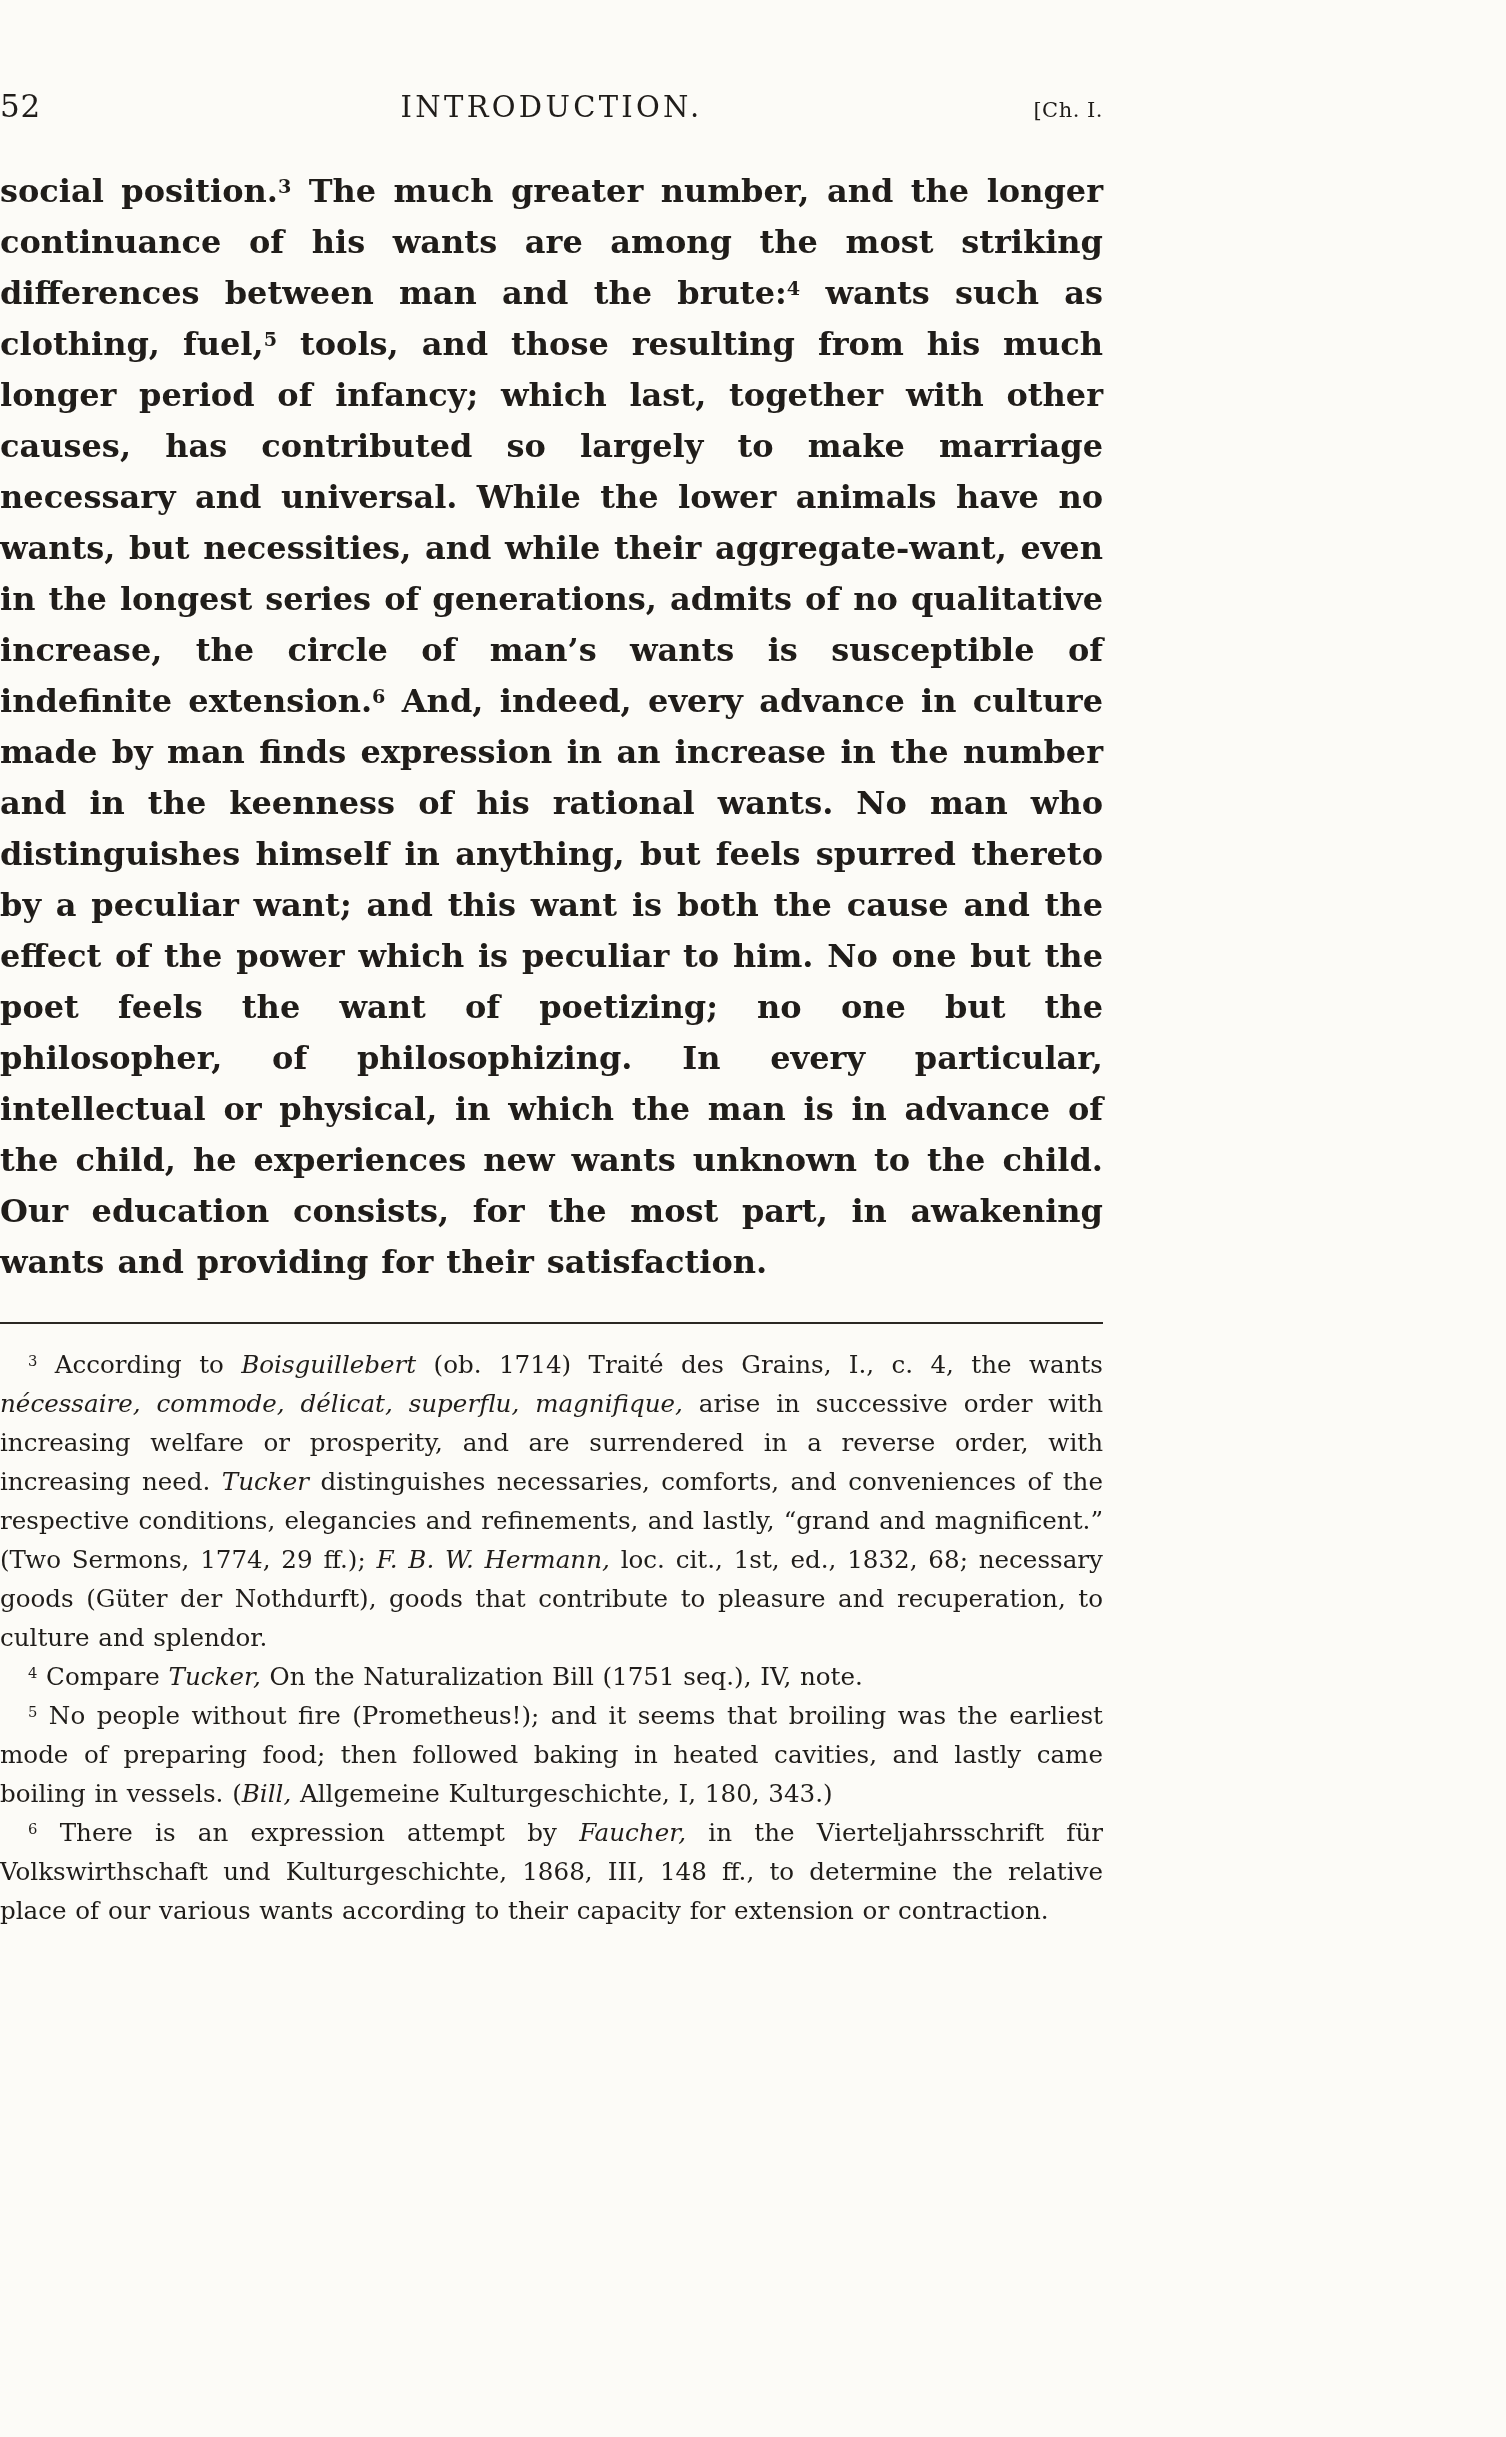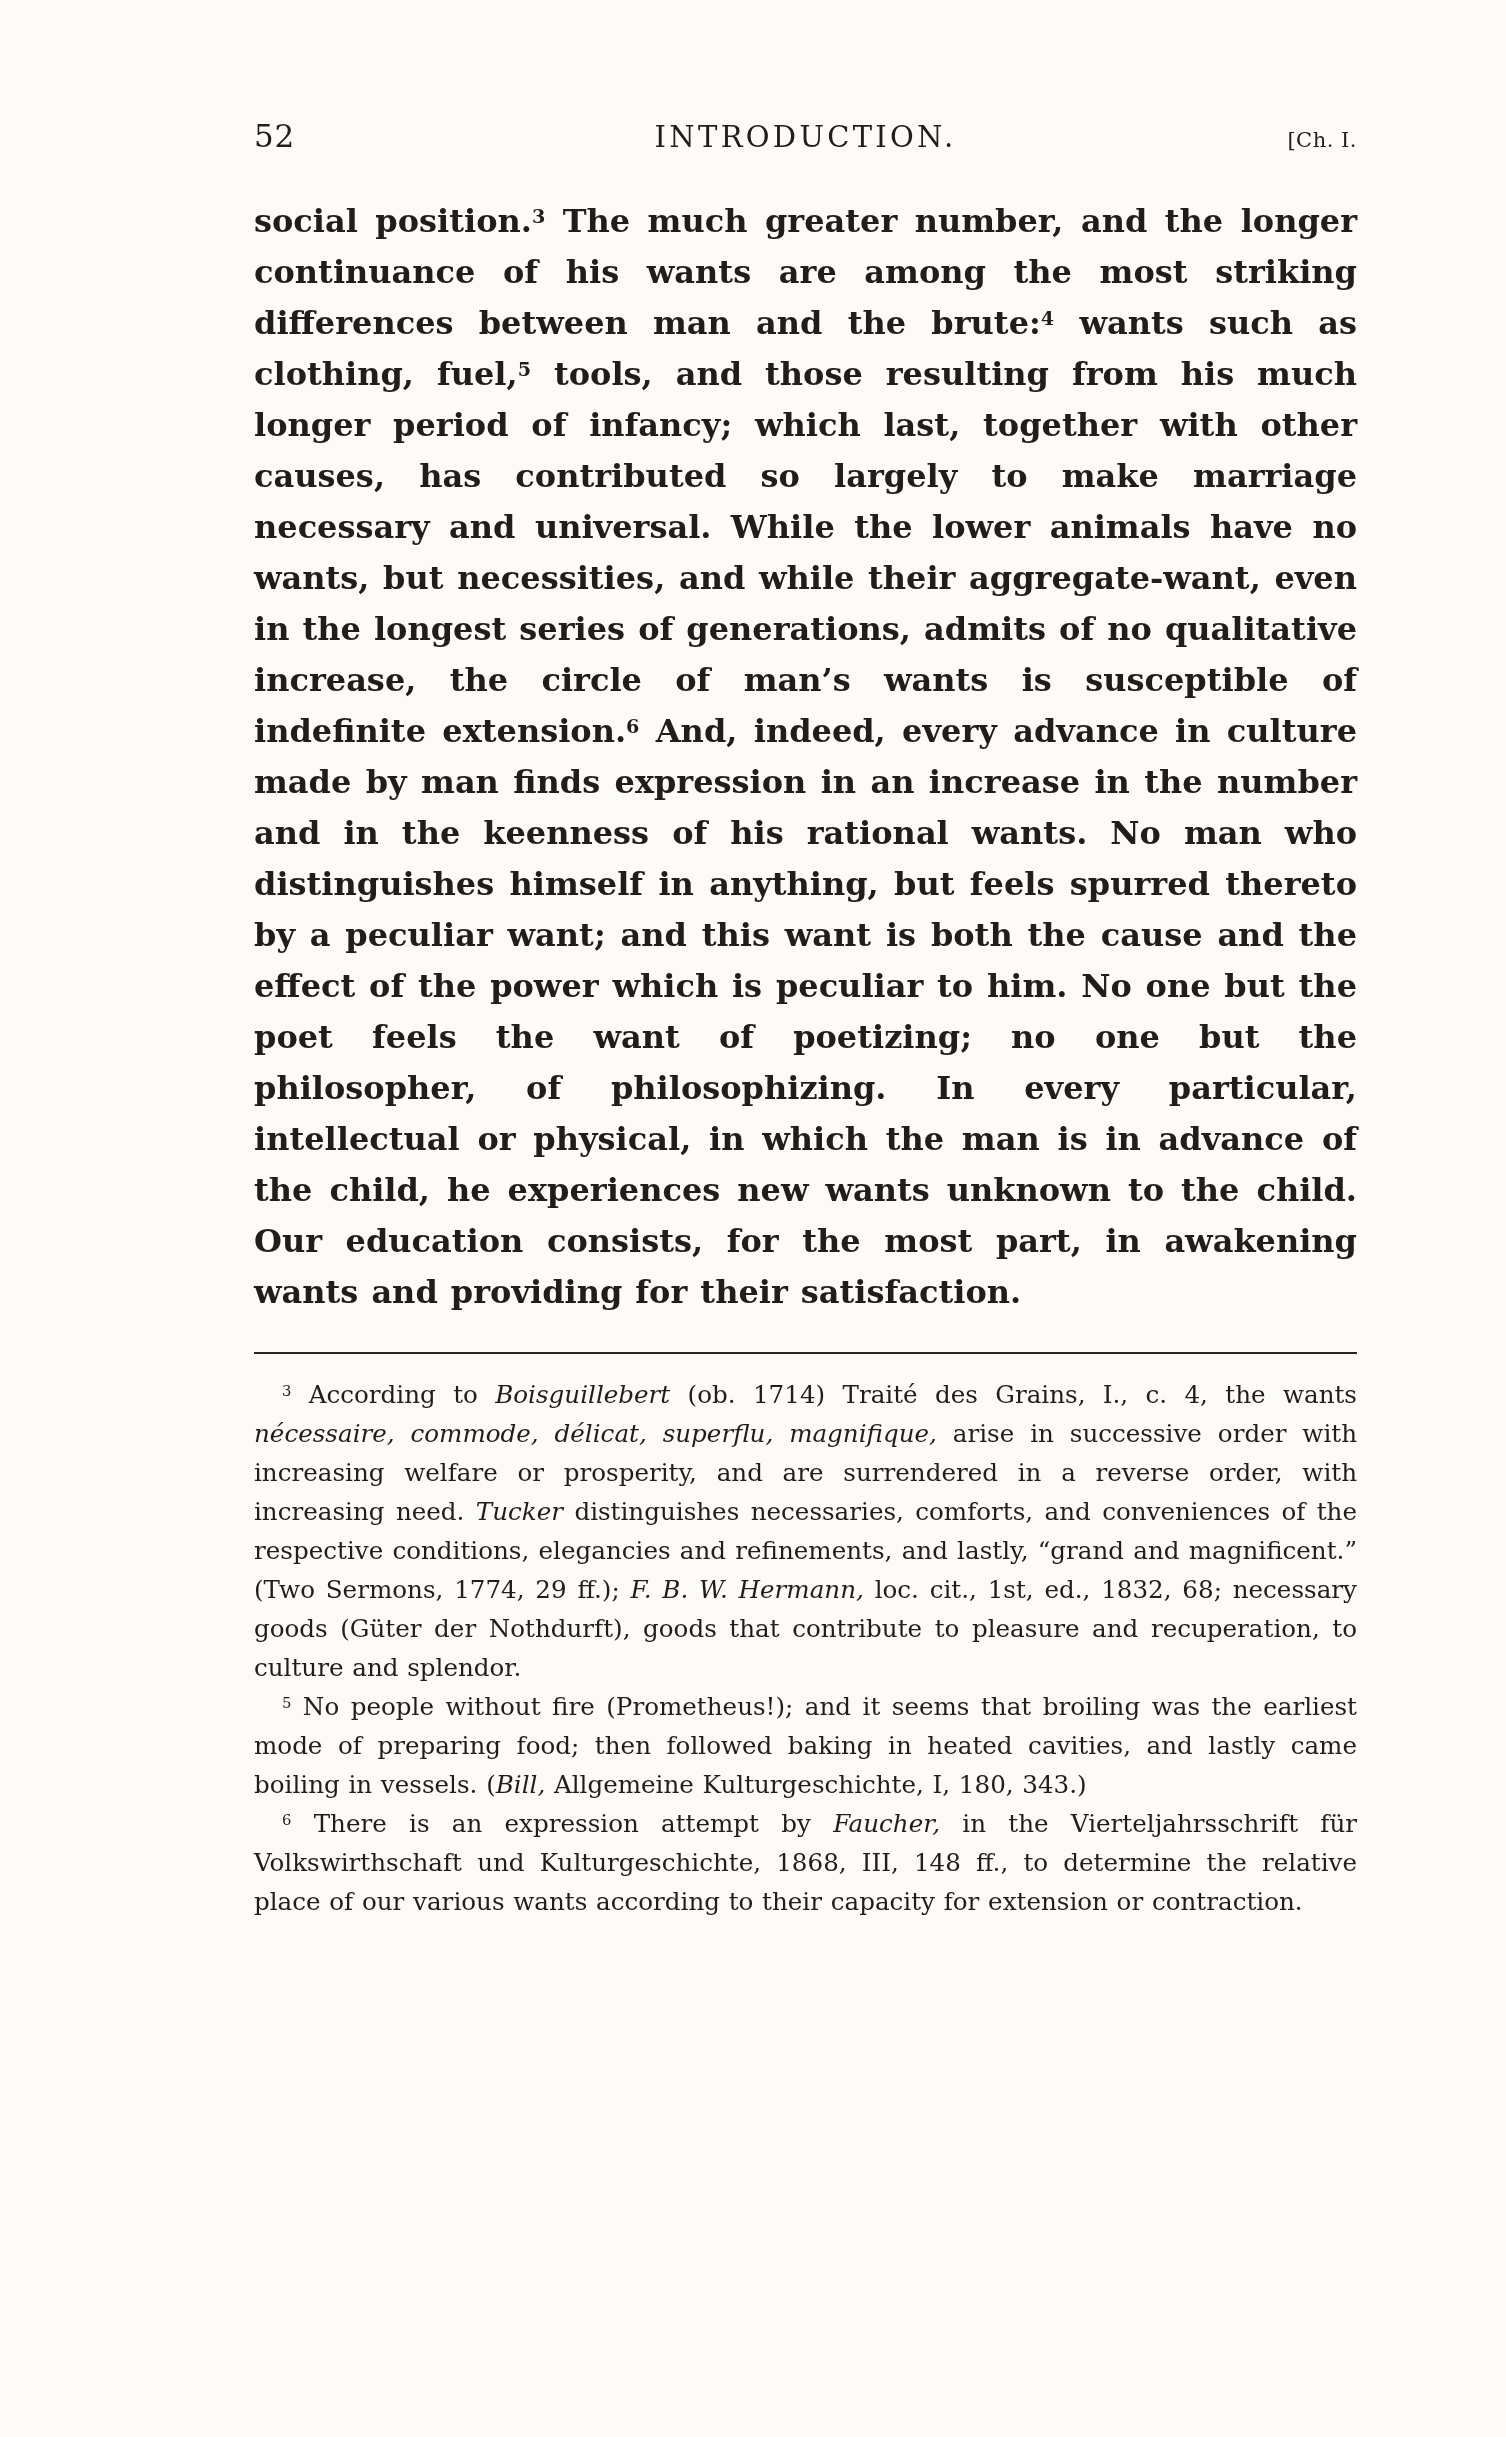--- a/index.html
+++ b/index.html
@@ -9,22 +9,21 @@
     width: 1507px;
     height: 2438px;
     margin: 0 auto;
     background: #fcfbf7;
     color: #201d1a;
     font-family: "DejaVu Serif", "Liberation Serif", serif;
     overflow: hidden;
   }
   .content {
     width: 1103px;
-    margin-left: 254px;
-    padding-top: 118px;
+    padding-top: 88px;
   }
   .page-header {
     display: grid;
     grid-template-columns: 1fr auto 1fr;
     align-items: baseline;
     font-size: 28px;
   }
   .page-number {
     justify-self: start;
     font-size: 31px;
@@ -87,19 +86,20 @@
     </header>
 
     <main>
       <p class="body-paragraph"><span>social position.</span><sup>3</sup><span> The much greater number, and the longer continuance of his wants are among the most striking differences between man and the brute:</span><sup>4</sup><span> wants such as clothing, fuel,</span><sup>5</sup><span> tools, and those resulting from his much longer period of infancy; which last, together with other causes, has contributed so largely to make marriage necessary and universal. While the lower animals have no wants, but necessities, and while their aggregate-want, even in the longest series of generations, admits of no qualitative increase, the circle of man’s wants is susceptible of indefinite extension.</span><sup>6</sup><span> And, indeed, every advance in culture made by man finds expression in an increase in the number and in the keenness of his rational wants. No man who distinguishes himself in anything, but feels spurred thereto by a peculiar want; and this want is both the cause and the effect of the power which is peculiar to him. No one but the poet feels the want of poetizing; no one but the philosopher, of philosophizing. In every particular, intellectual or physical, in which the man is in advance of the child, he experiences new wants unknown to the child. Our education consists, for the most part, in awakening wants and providing for their satisfaction.</span></p>
     </main>
 
     <div class="footnote-rule"></div>
 
     <section class="footnotes">
       <p class="footnote"><sup>3</sup><span> According to </span><span class="it">Boisguillebert</span><span> (ob. 1714) Traité des Grains, I., c. 4, the wants </span><span class="it">nécessaire, commode, délicat, superflu, magnifique,</span><span> arise in successive order with increasing welfare or prosperity, and are surrendered in a reverse order, with increasing need. </span><span class="it">Tucker</span><span> distinguishes necessaries, comforts, and conveniences of the respective conditions, elegancies and refinements, and lastly, “grand and magnificent.” (Two Sermons, 1774, 29 ff.); </span><span class="it">F. B. W. Hermann,</span><span> loc. cit., 1st, ed., 1832, 68; necessary goods (Güter der Nothdurft), goods that contribute to pleasure and recuperation, to culture and splendor.</span></p>
+      <p class="footnote"><sup>4</sup><span> Compare </span><span class="it">Tucker,</span><span> On the Naturalization Bill (1751 seq.), IV, note.</span></p>
       <p class="footnote"><sup>5</sup><span> No people without fire (Prometheus!); and it seems that broiling was the earliest mode of preparing food; then followed baking in heated cavities, and lastly came boiling in vessels. (</span><span class="it">Bill,</span><span> Allgemeine Kulturgeschichte, I, 180, 343.)</span></p>
       <p class="footnote"><sup>6</sup><span> There is an expression attempt by </span><span class="it">Faucher,</span><span> in the Vierteljahrsschrift für Volkswirthschaft und Kulturgeschichte, 1868, III, 148 ff., to determine the relative place of our various wants according to their capacity for extension or contraction.</span></p>
     </section>
 
   </div>
 </div>
 
 
 </body></html>

